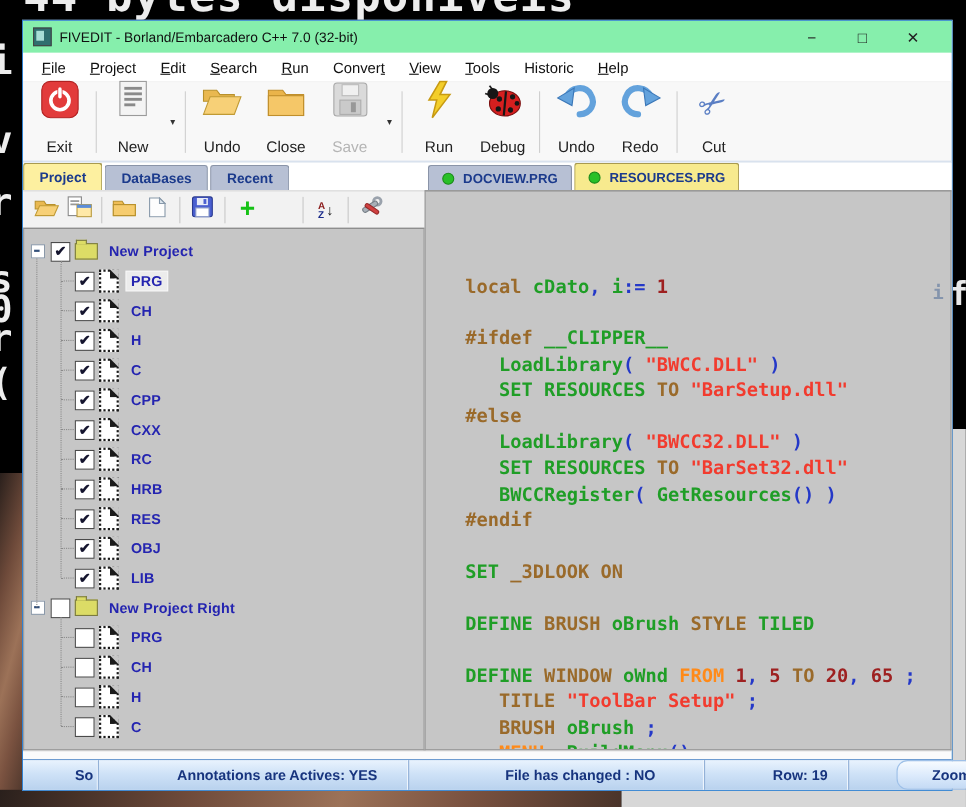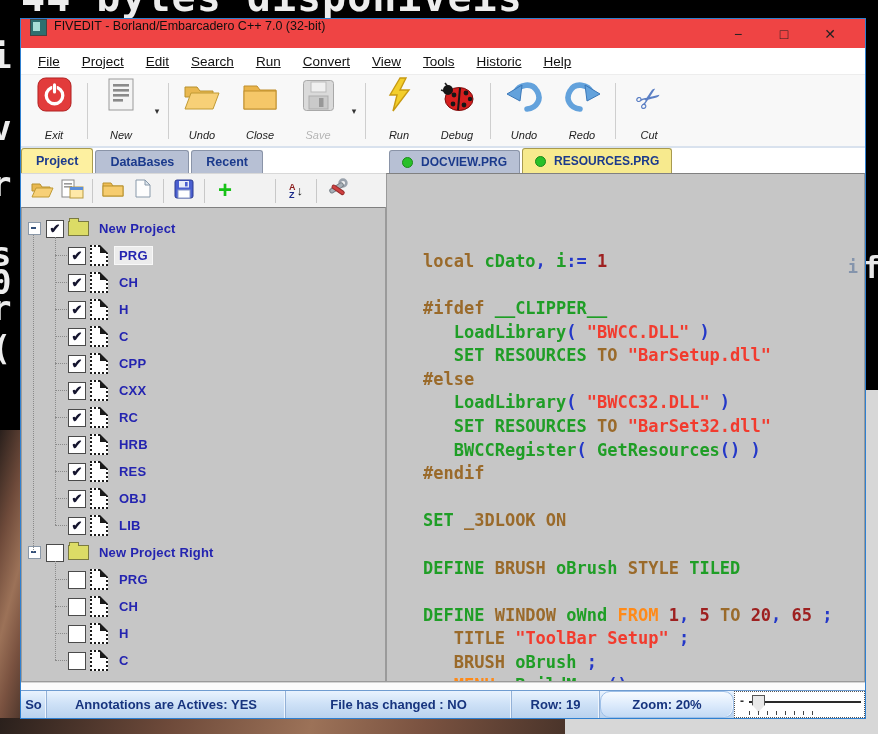--- a/index.html
+++ b/index.html
@@ -17,38 +17,38 @@
   .bg-bottom-gray{position:absolute;left:565px;top:718px;width:313px;height:16px;background:#d7d7d7;z-index:0;}
   .bg-right-black{position:absolute;left:866px;top:0;width:12px;height:390px;background:#000;overflow:hidden;z-index:0;}
   .bg-right-black span{position:absolute;left:-3px;top:250px;color:#e8e8e8;font-family:"DejaVu Sans Mono",monospace;
     font-size:30px;font-weight:bold;}
   .bg-right-gray{position:absolute;left:866px;top:390px;width:12px;height:344px;background:#d7d7d7;z-index:0;}
 
   
   .window{position:absolute;left:20px;top:18px;width:844px;height:699px;background:#fff;
     border:1px solid #2f80d0;display:flex;flex-direction:column;z-index:2;box-sizing:content-box;}
   
-  .titlebar{height:29px;display:flex;align-items:flex-start;padding-left:9px;background:#ef4444;flex:none;}
+  .titlebar{height:29px;display:flex;align-items:center;padding-left:9px;background:#86efac;flex:none;}
   .appicon{width:15px;height:15px;background:#2f6f6f;border:1px solid #444;margin-right:7px;position:relative;flex:none;}
   .appicon::after{content:'';position:absolute;left:2px;top:2px;width:7px;height:9px;background:#a8ded6;}
   .title-text{font-size:12.5px;color:#101010;}
   .wctl{margin-left:auto;display:flex;align-items:center;height:100%;}
   .wctl span{width:46px;text-align:center;font-size:14px;color:#222;cursor:default;}
   .wctl .x{margin-right:12px;}
   
   .menubar{height:26px;display:flex;align-items:center;padding-left:6px;background:#fff;
     font-size:13.5px;color:#111;flex:none;border-bottom:1px solid #ededed;}
-  .menu-item{padding:2px 11px;text-decoration:underline;}
+  .menu-item{padding:2px 11px;}
   .menu-item u{text-decoration:underline;}
   
   .toolbar{height:71px;background:#f8f8f8;display:flex;align-items:center;padding-left:4px;
     border-bottom:2px solid #d9e2ee;flex:none;}
   .tbtn{width:58px;display:flex;flex-direction:column;align-items:center;justify-content:flex-end;height:60px;}
   .tbtn .ic{height:38px;display:flex;align-items:center;justify-content:center;}
-  .tbtn .lb{font-size:11px;color:#222;margin-top:13px;font-style:italic;}
+  .tbtn .lb{font-size:14px;color:#222;margin-top:13px;}
   .tbtn.disabled .lb{color:#b5b5b5;}
   .tsep{width:1px;height:56px;background:#cfcfcf;margin:0 4px;flex:none;}
   .tdrop{width:14px;font-size:9px;color:#333;text-align:center;align-self:center;}
   .scissors{font-family:"DejaVu Sans",sans-serif;font-size:30px;color:#5b7fc4;display:inline-block;transform:rotate(-35deg);}
   
   .main{flex:1;display:flex;min-height:0;background:#fff;}
   .left-pane{width:365px;flex:none;display:flex;flex-direction:column;}
   .ptabs{height:25px;display:flex;align-items:flex-end;background:#fff;flex:none;}
   .ptab{height:22px;line-height:22px;padding:0 14px;font-size:12.5px;font-weight:bold;color:#1b3a8c;
     background:#b7c0d4;border:1px solid #8a94a8;border-bottom:none;border-radius:3px 3px 0 0;margin-right:2px;}
@@ -94,21 +94,21 @@
     line-height:23.6px;white-space:pre;position:relative;}
   .tk-kw{color:var(--c-kw);text-align:center;} .tk-id{color:var(--c-id);} .tk-st{color:var(--c-str);}
   .tk-nu{color:var(--c-num);} .tk-pu{color:var(--c-pu);} .tk-or{color:var(--c-or);} .tk-pl{color:#555;}
   .ghost-i{position:absolute;right:6px;top:82px;color:#8494ac;}
   
   .hstrip{height:7px;background:#fbfbfb;border-top:1px solid #d4d4d4;flex:none;}
   .statusbar{height:27px;display:flex;flex:none;border-top:1px solid #6f9cd0;
     background:linear-gradient(#e9f3fe,#cfe2f7 45%,#b9d2ee);
     font-size:13px;font-weight:bold;color:#17347e;}
   .scell{display:flex;align-items:center;justify-content:center;border-right:1px solid #93b1d7;
-    box-shadow:inset -1px 0 0 #eef5fd;flex:none;box-sizing:border-box;overflow:hidden;}
+    box-shadow:inset -1px 0 0 #eef5fd;flex:none;box-sizing:border-box;overflow:hidden;margin-left:43px;}
   .scell.zoomcell{background:linear-gradient(#f7fbff,#ddebfc 50%,#c4daf4);border:1px solid #9ec0e8;border-radius:2px;}
   .slider{flex:1;background:#fff;border:1px dotted #555;position:relative;margin:0;box-sizing:border-box;}
   .slider .minus{position:absolute;left:5px;top:2px;font-size:12px;color:#333;font-weight:bold;}
   .slider .track{position:absolute;left:14px;right:3px;top:9px;height:2px;background:#2a2a2a;}
   .slider .thumb{position:absolute;left:17px;top:3px;width:11px;height:15px;background:#e9e9e9;border:1px solid #555;
     clip-path:polygon(0 0,100% 0,100% 58%,50% 100%,0 58%);}
   .slider .tick{position:absolute;bottom:2px;width:1px;height:4px;background:#444;}
 </style>
 </head>
 <body>

